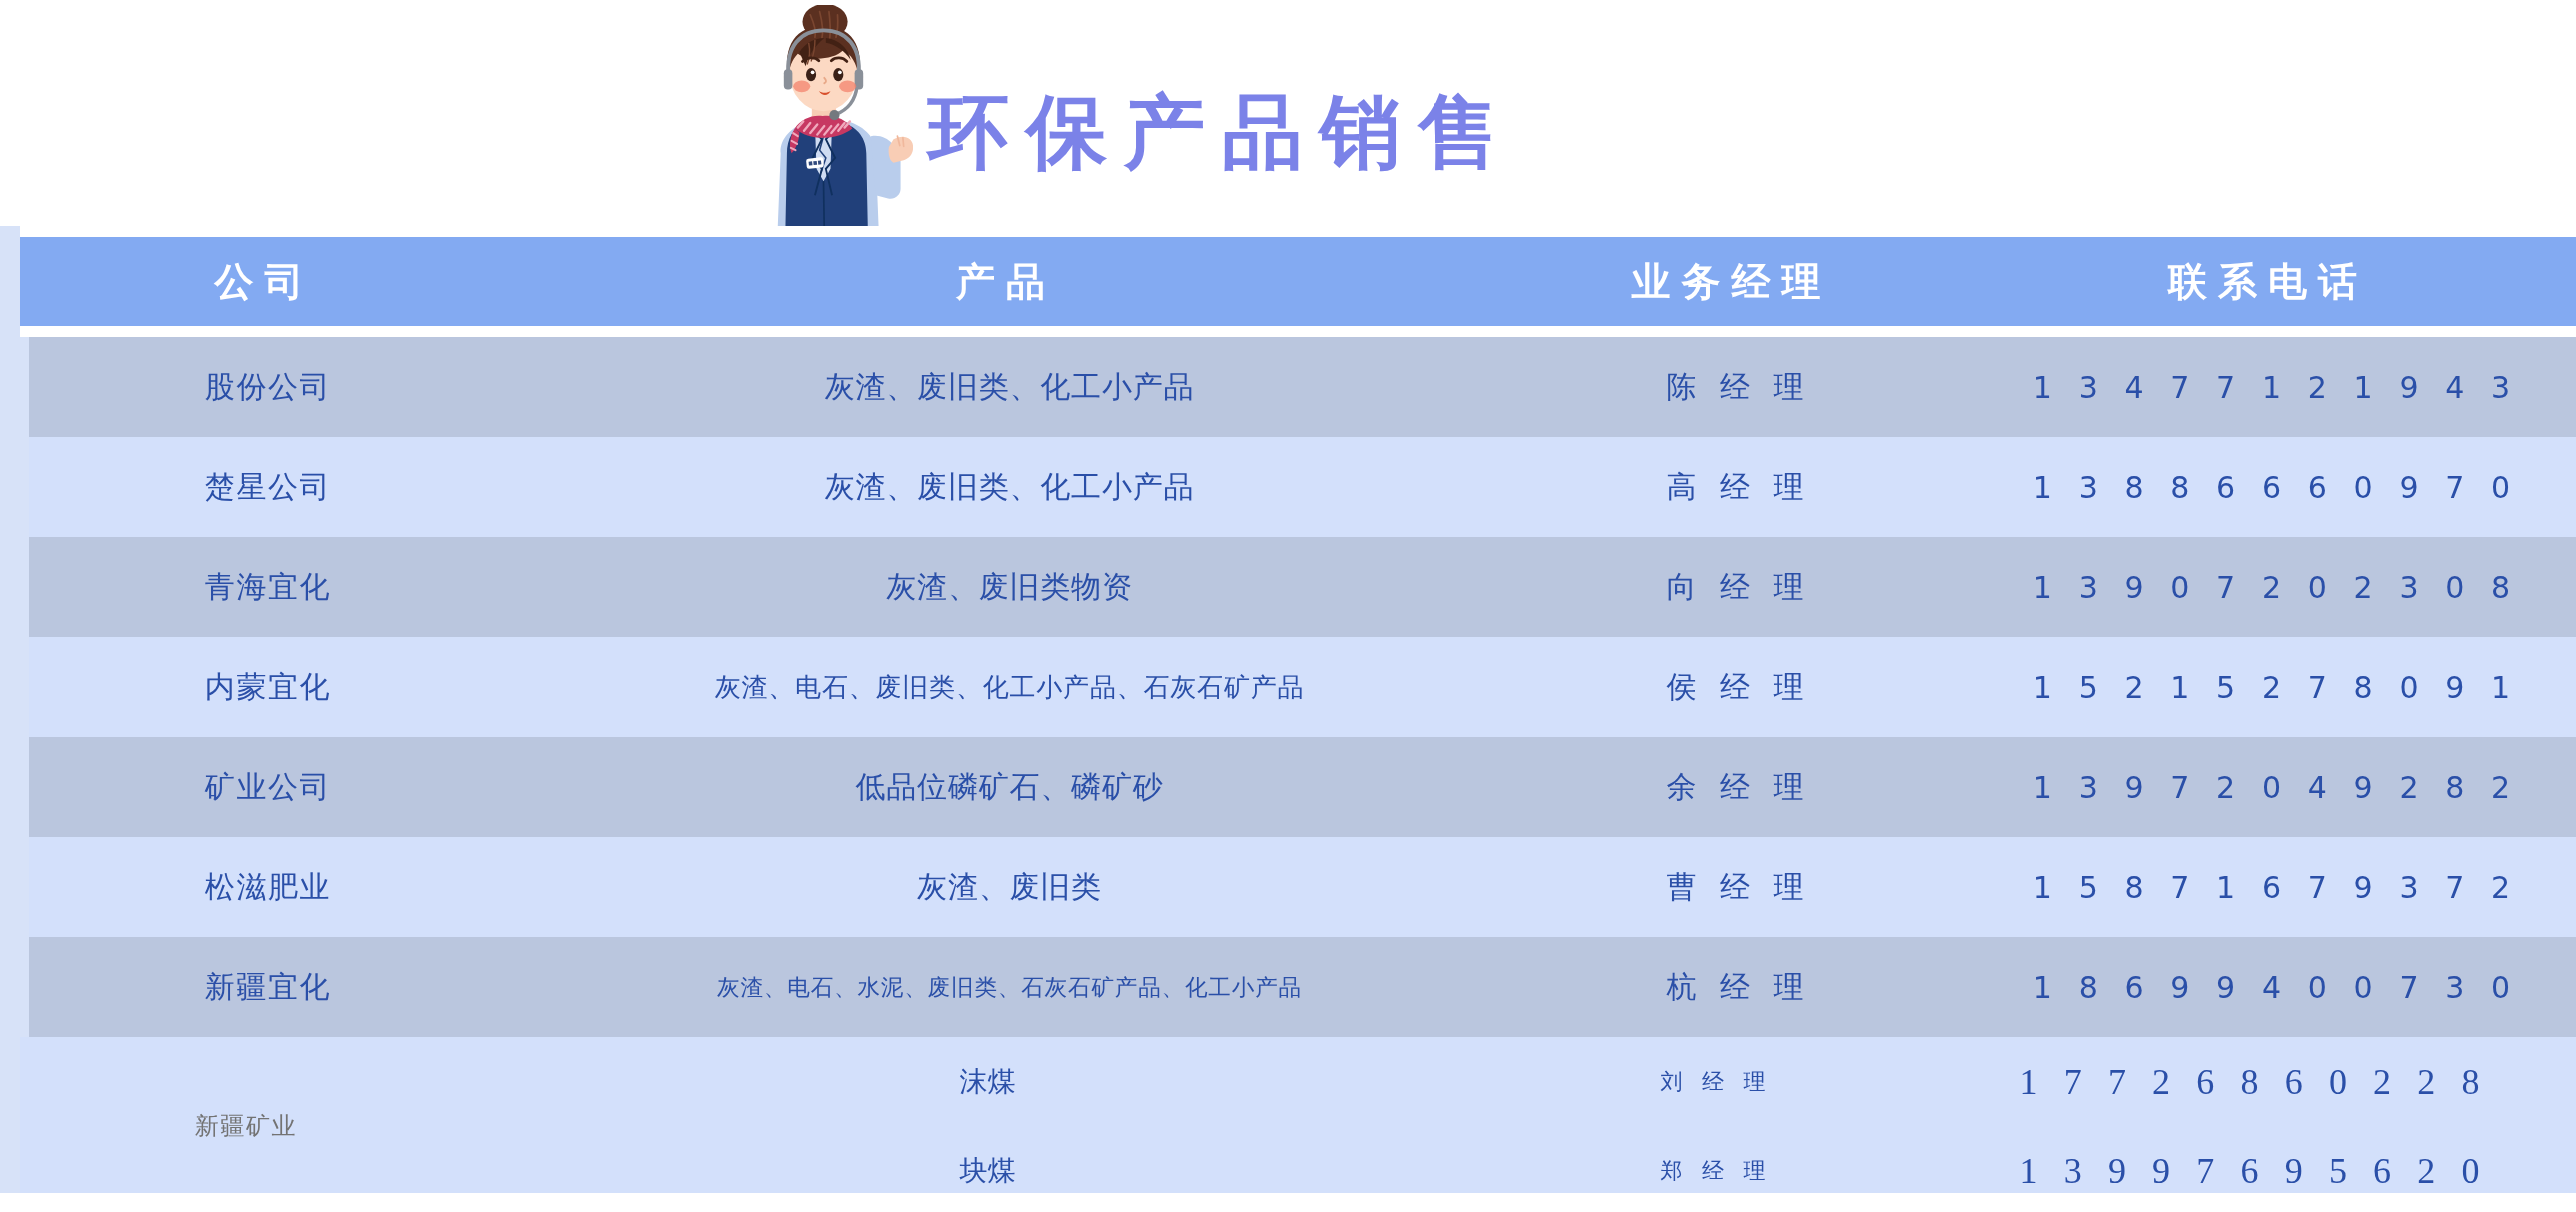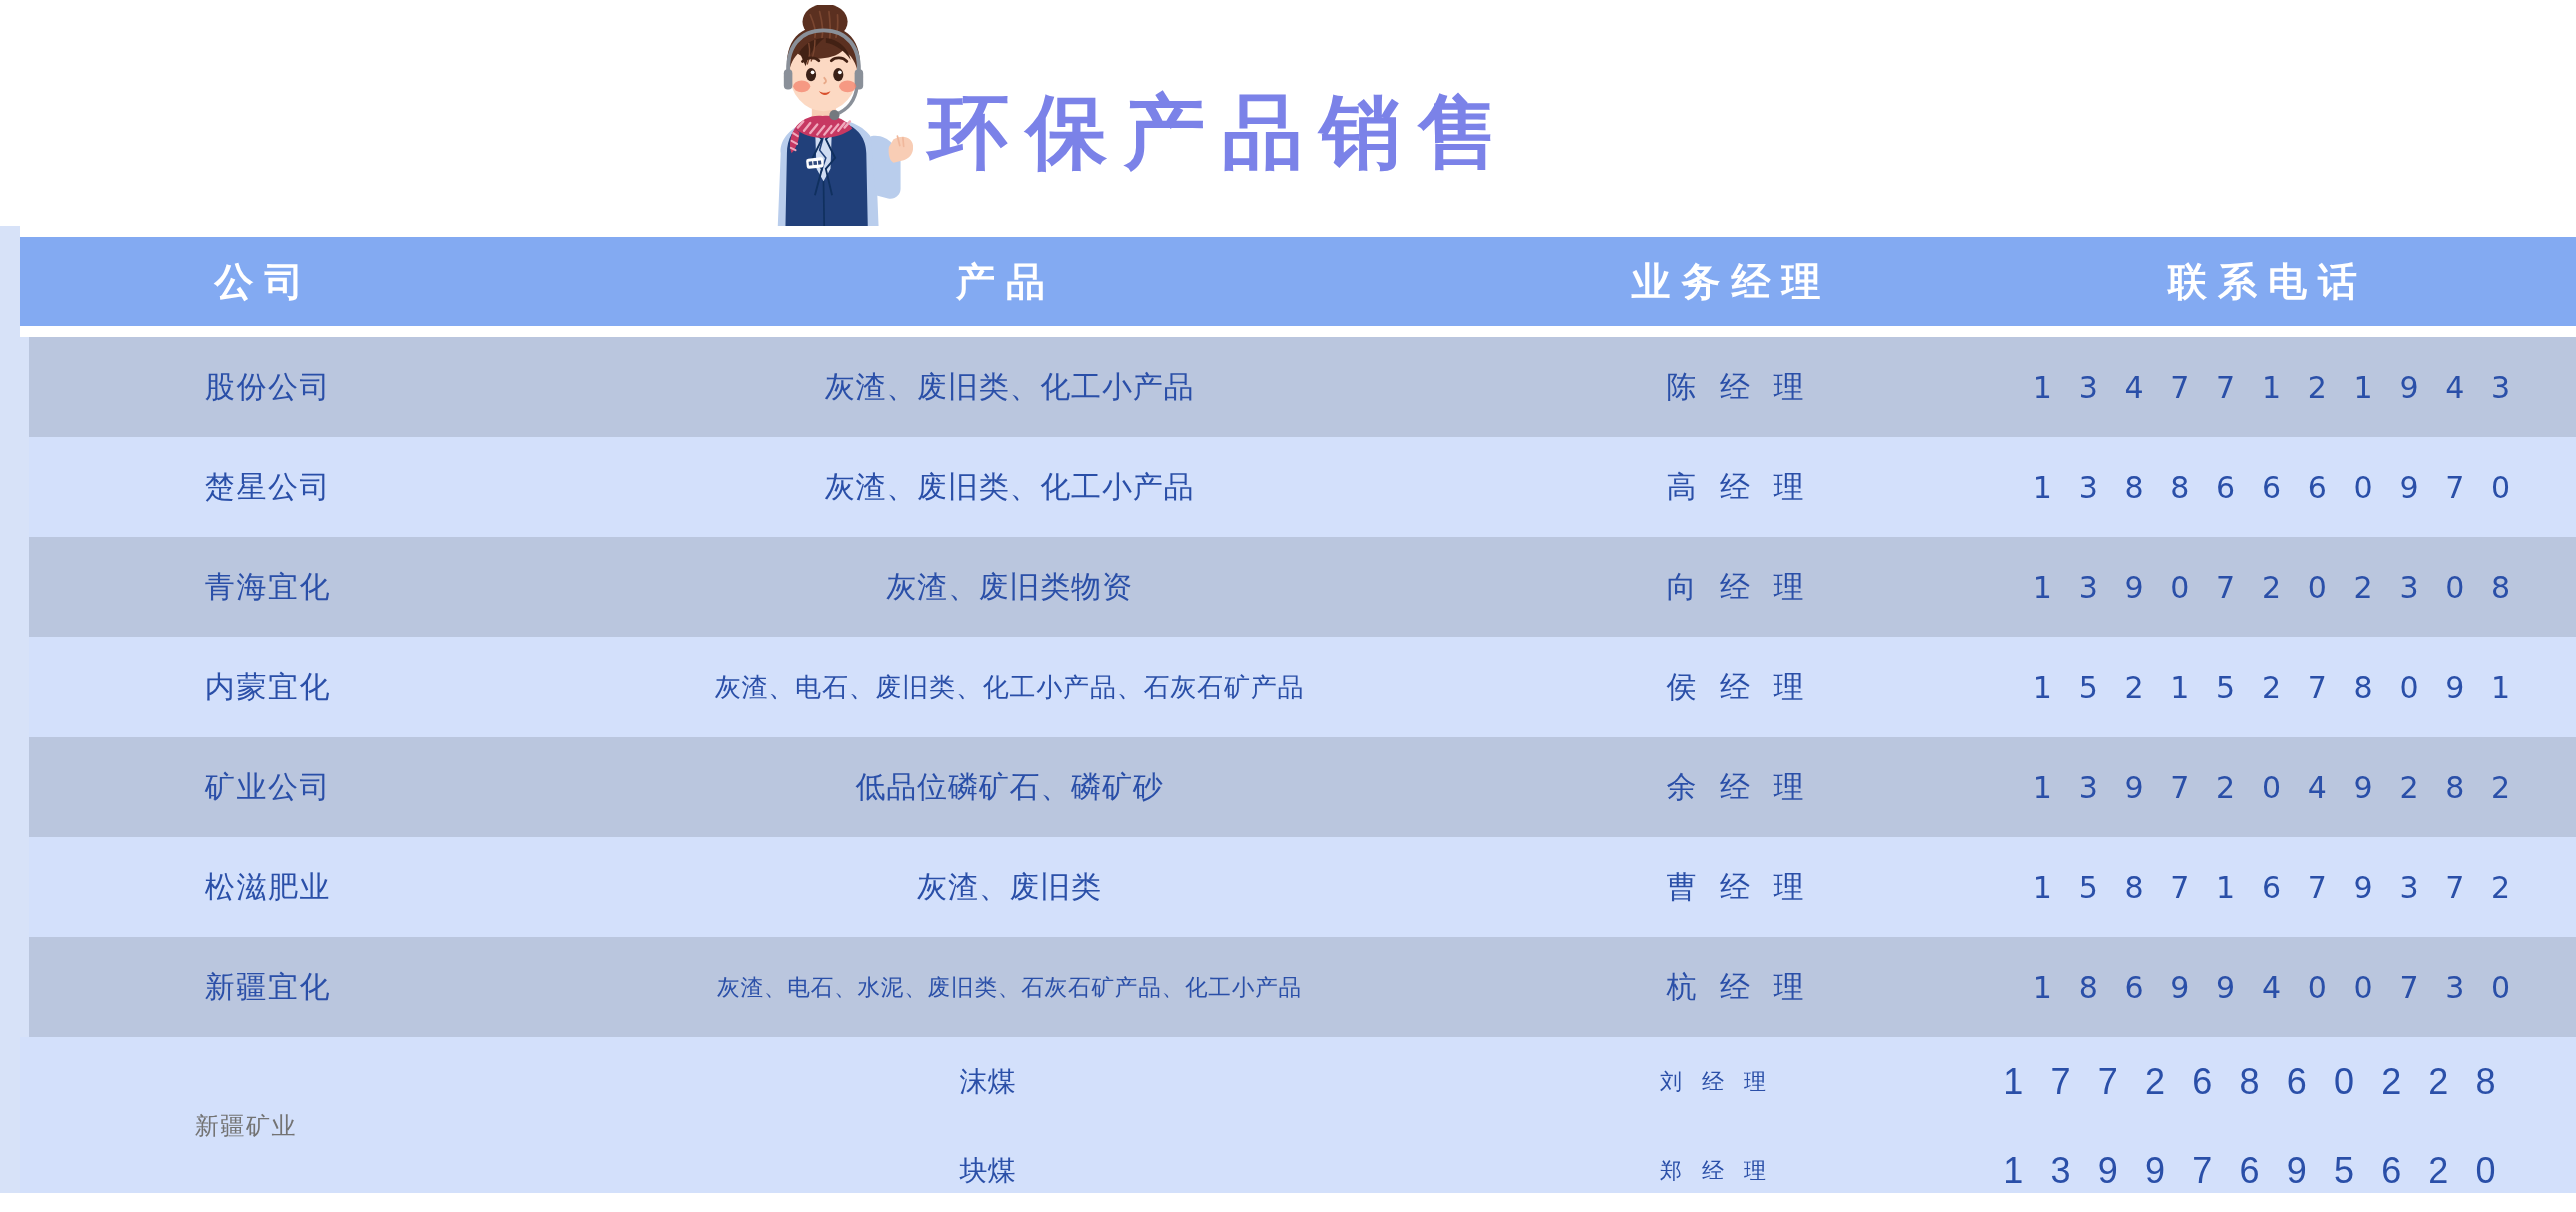--- a/index.html
+++ b/index.html
@@ -139,21 +139,21 @@
   .merged-row .col-company {
     display: flex; align-items: center; justify-content: center;
     color: #737373; font-size: 24px; letter-spacing: 1.6px;
     font-family: Liberation Serif, serif;
   }
   .sub-stack { display: flex; flex-direction: column; height: 100%; }
   .sub-cell {
     height: 89px;
     display: flex; align-items: center; justify-content: center;
     color: #2a4fa8; font-size: 28px;
-    font-family: Liberation Sans, sans-serif;
+    font-family: Liberation Serif, serif;
     white-space: nowrap;
     text-align: center;
   }
   .sub-cell.cell-manager { letter-spacing: 7px; text-indent: 7px; font-size: 22px; }
   .sub-cell.cell-phone   { letter-spacing: 8.6px; text-indent: 8.6px; font-size: 36px; }
 
   .tail-white {
     position: absolute;
     left: 0; top: 1193px;
     width: 2576px; height: 19.5px;

